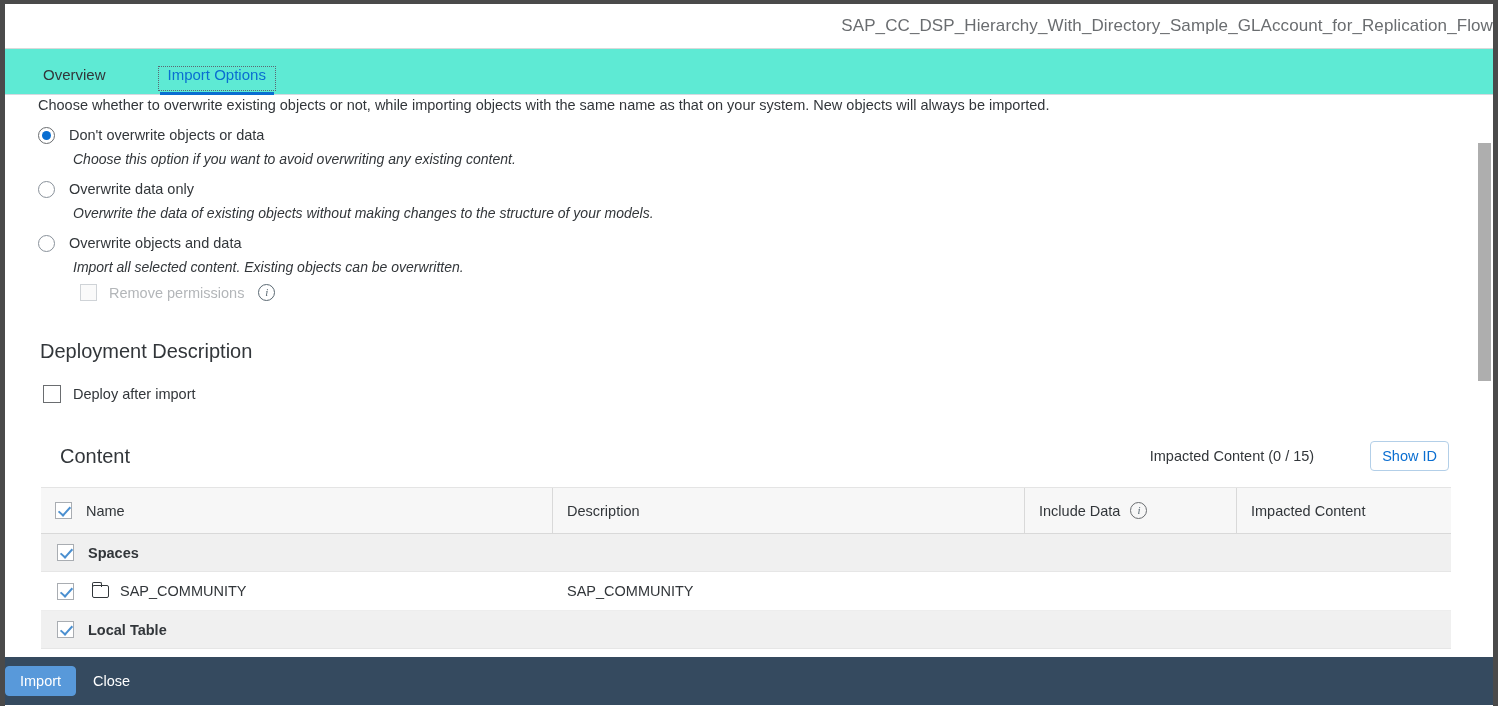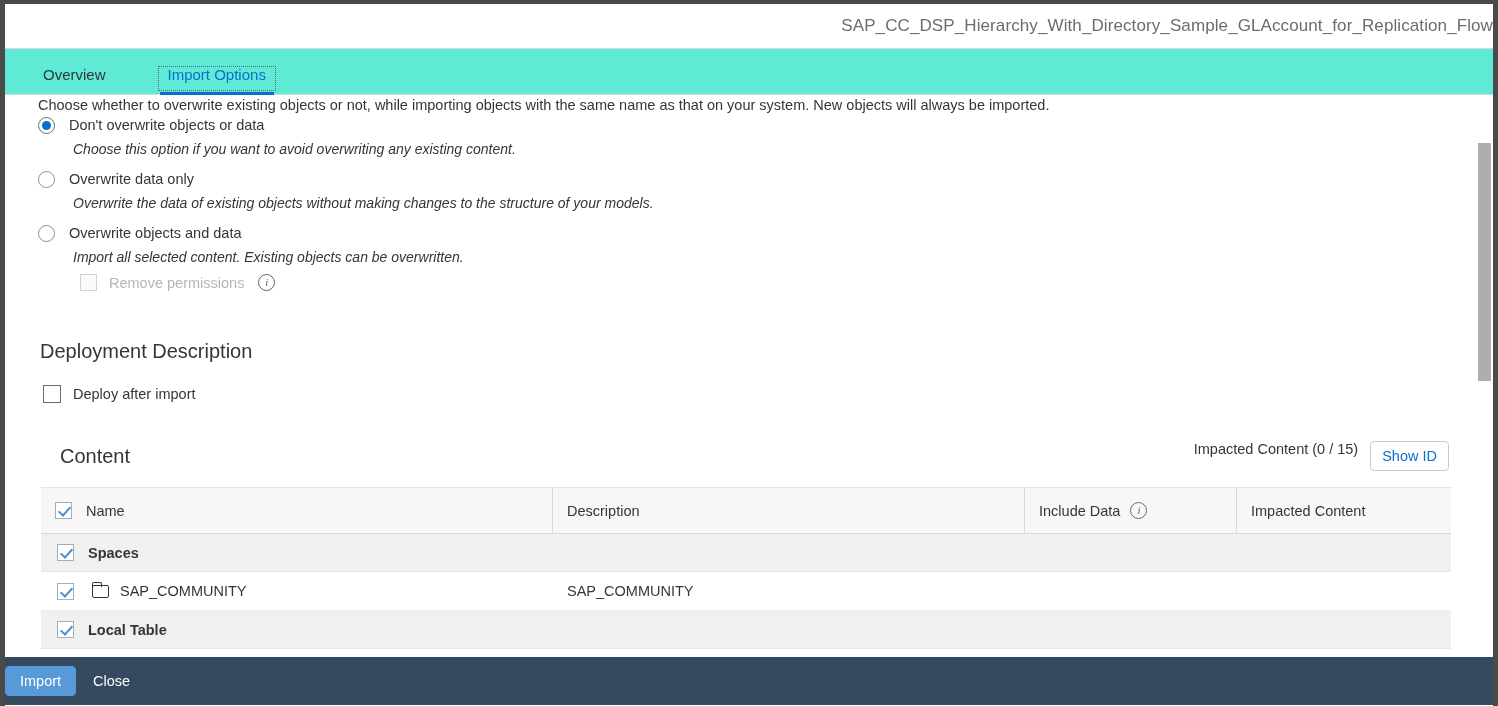--- a/index.html
+++ b/index.html
@@ -84,21 +84,21 @@
 
   .intro {
     position: absolute;
     left: 33px; top: 2px;
     font-size: 14.5px;
     color: #32363a;
     white-space: nowrap;
   }
 
   
-  .radio-group { position: absolute; left: 33px; top: 17px; }
+  .radio-group { position: absolute; left: 33px; top: 27px; }
   .radio-row {
     display: flex;
     align-items: center;
     height: 26px;
     margin-bottom: 3px;
     cursor: pointer;
   }
   .radio {
     width: 17px; height: 17px;
     border-radius: 50%;
@@ -190,34 +190,35 @@
   .content-header {
     display: flex;
     align-items: center;
     padding: 0 0 0 55px;
     height: 62px;
   }
   .content-title { font-size: 20px; color: #32363a; }
   .content-right {
     margin-left: auto;
     display: flex;
-    align-items: flex-start;
+    align-items: center;
     gap: 12px;
     padding-right: 2px;
   }
   .impacted-text { font-size: 14.5px; color: #32363a; }
   .show-id-btn {
     border: 1px solid #b3cfe8;
     border-radius: 4px;
     background: #ffffff;
     color: #0a6ed1;
     font-size: 14.5px;
     font-family: "Liberation Sans", sans-serif;
     padding: 6px 11px;
     cursor: pointer;
+    margin-left: 44px;
   }
 
   
   .tbl { width: 1410px; margin-left: 36px; border-top: 1px solid #e4e4e4; }
   .tr { display: flex; align-items: center; position: relative; }
   .tr.head {
     height: 46px;
     background: #f7f7f7;
     border-bottom: 1px solid #d9d9d9;
   }

